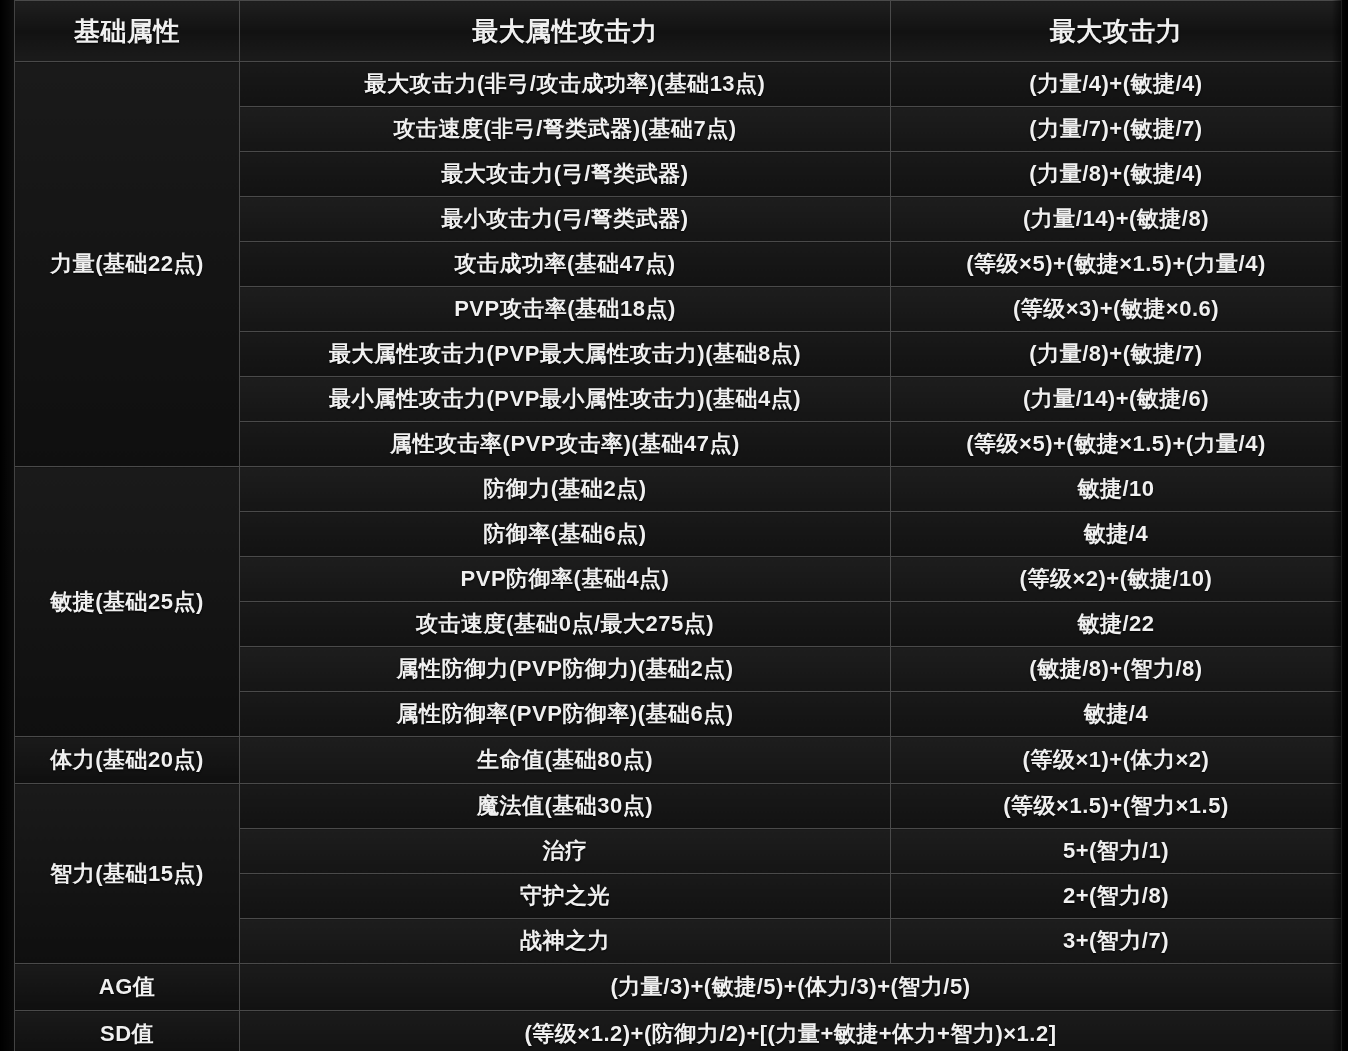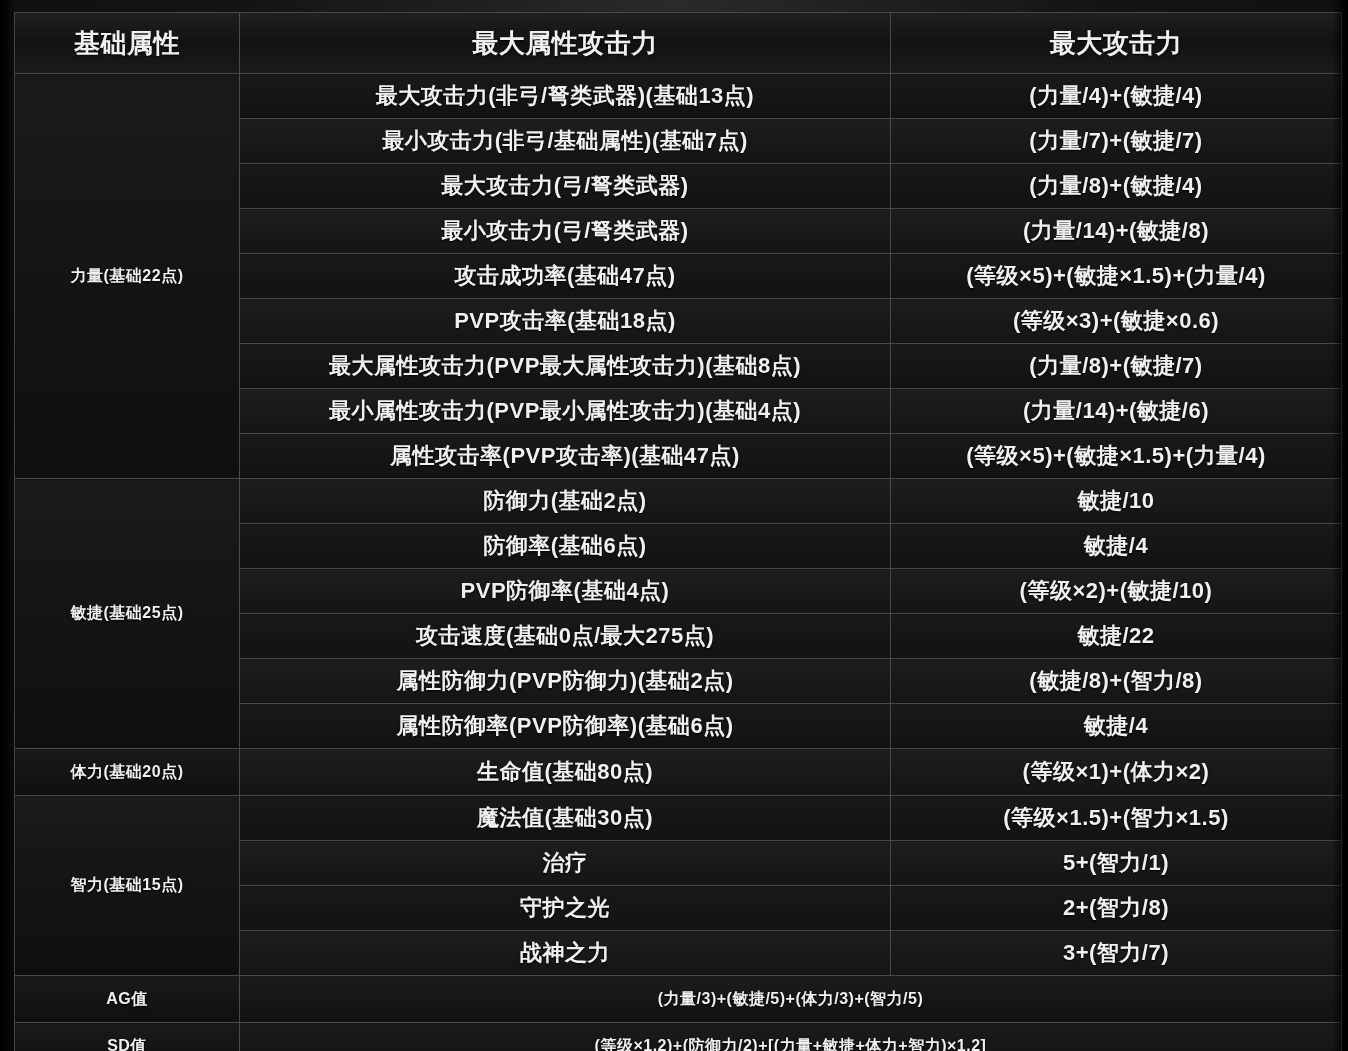--- a/index.html
+++ b/index.html
@@ -13,21 +13,21 @@
     font-family: "Liberation Sans", "DejaVu Sans", sans-serif;
     color: #e8e8e8;
     overflow: hidden;
   }
   .page {
     width: 1348px;
     height: 1051px;
     background:
       radial-gradient(ellipse at 50% 0%, #2a2a2a 0%, #141414 45%, #0b0b0b 100%);
     box-sizing: border-box;
-    padding: 12px 14px 4px 14px;
+    padding: 0 14px 4px 14px;
     display: flex;
     flex-direction: column;
   }
   table.stat-table {
     width: 100%;
     border-collapse: collapse;
     table-layout: fixed;
   }
   table.stat-table th,
   table.stat-table td {
@@ -50,33 +50,33 @@
   thead th.col-main   { width: 648px; }
   thead th.col-form   { width: 448px; }
 
   tbody td {
     height: 44px;
     font-size: 22px;
     background:
       linear-gradient(180deg, #191919 0%, #121212 100%);
   }
   tbody td.base-cell {
-    font-size: 16px;
+    font-size: 22px;
     background:
       linear-gradient(180deg, #1a1a1a 0%, #0f0f0f 100%);
   }
   tbody tr:nth-child(even) td.main-cell,
   tbody tr:nth-child(even) td.formula-cell {
     background:
       linear-gradient(180deg, #1d1d1d 0%, #151515 100%);
   }
   tbody td.main-cell { padding: 0 6px; }
   tbody td.formula-cell { padding: 0 6px; text-align: center; }
   td.wide-cell {
-    font-size: 16px;
+    font-size: 22px;
     background:
       linear-gradient(180deg, #1b1b1b 0%, #121212 100%);
   }
   .vignette-left, .vignette-right {
     position: fixed;
     top: 0;
     width: 16px;
     height: 1051px;
     pointer-events: none;
   }
@@ -92,25 +92,25 @@
       <tr>
         <th class="col-base">基础属性</th>
         <th class="col-main">最大属性攻击力</th>
         <th class="col-form">最大攻击力</th>
       </tr>
     </thead>
     <tbody>
 
       <tr>
         <td class="base-cell" rowspan="9">力量(基础22点)</td>
-        <td class="main-cell">最大攻击力(非弓/弩类武器)(基础13点)</td>
+        <td class="main-cell">最大攻击力(非弓/攻击成功率)(基础13点)</td>
         <td class="formula-cell">(力量/4)+(敏捷/4)</td>
       </tr>
       <tr>
-        <td class="main-cell">最小攻击力(非弓/基础属性)(基础7点)</td>
+        <td class="main-cell">攻击速度(非弓/弩类武器)(基础7点)</td>
         <td class="formula-cell">(力量/7)+(敏捷/7)</td>
       </tr>
       <tr>
         <td class="main-cell">最大攻击力(弓/弩类武器)</td>
         <td class="formula-cell">(力量/8)+(敏捷/4)</td>
       </tr>
       <tr>
         <td class="main-cell">最小攻击力(弓/弩类武器)</td>
         <td class="formula-cell">(力量/14)+(敏捷/8)</td>
       </tr>

